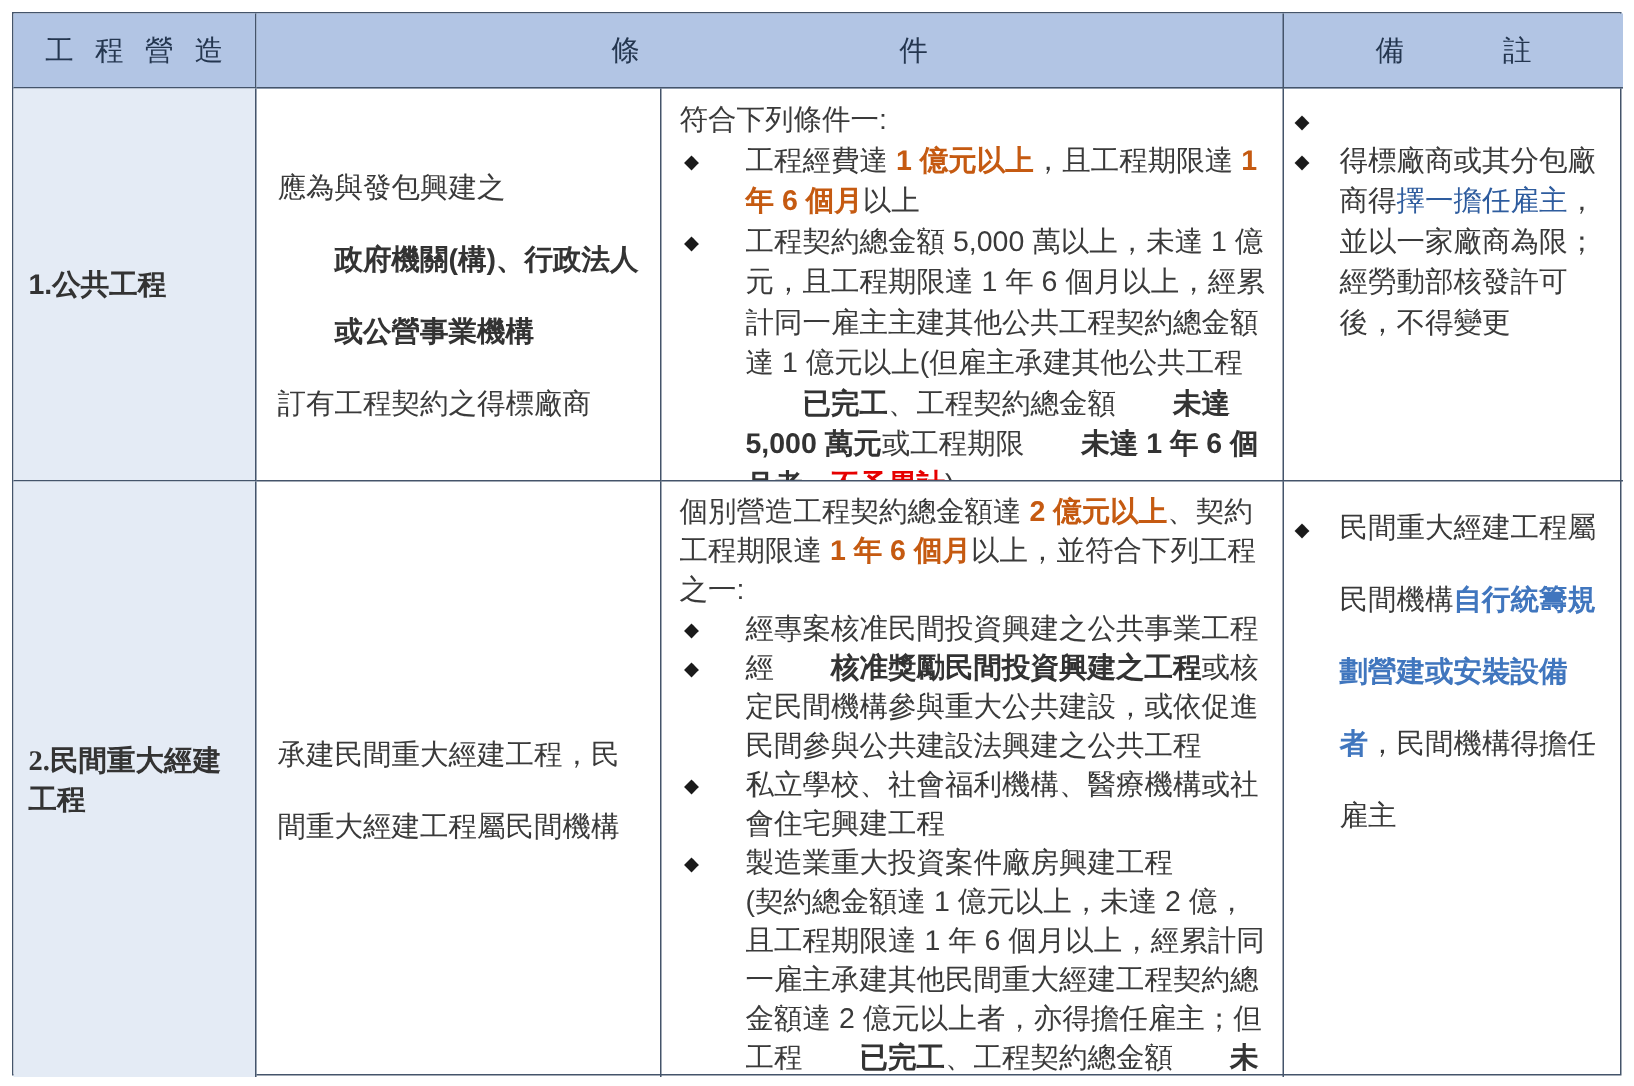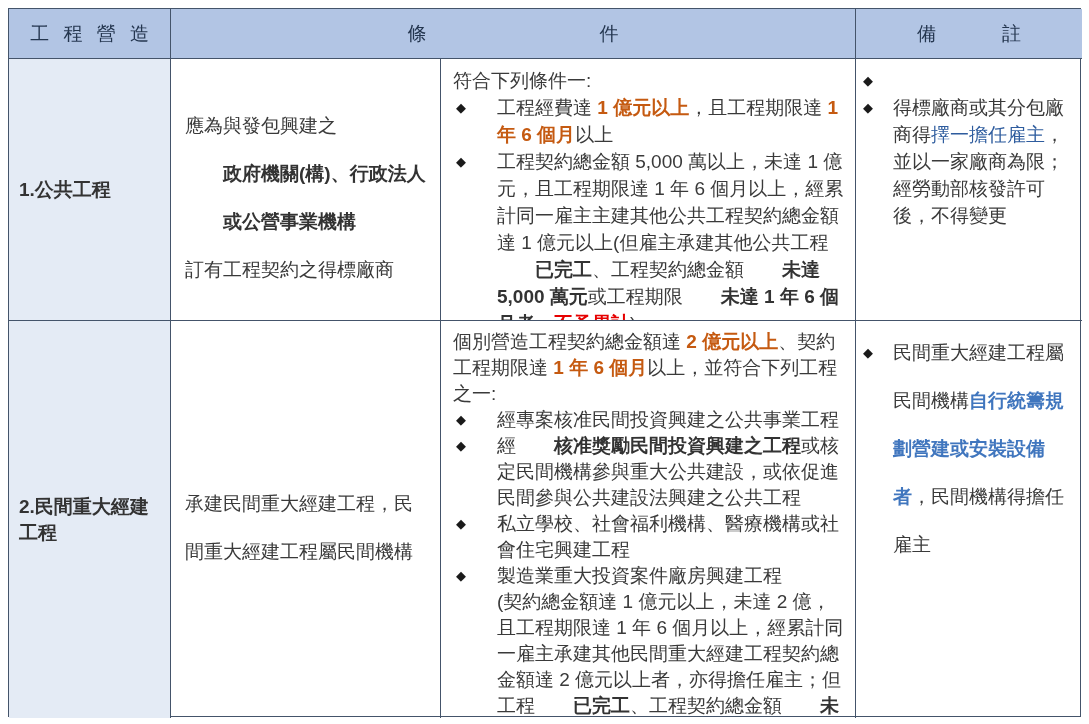--- a/index.html
+++ b/index.html
@@ -36,21 +36,21 @@
   .h-cond{grid-column:2/4;padding:0 150px;}
   .h-proj{padding:0 14px;}
   .h-rem{padding:0 28px;}
   
   .label-cell{
     background:var(--label-bg,#E4EBF5);
     display:flex;align-items:center;
     padding:0 6px 0 10px;
     font-weight:bold;font-size:19px;color:#333;
   }
-  .label-cell.single{justify-content:flex-start;letter-spacing:0px;}
+  .label-cell.single{justify-content:flex-start;letter-spacing:0px;font-family:Liberation Serif, serif;}
   
   .qual-cell{
     display:flex;flex-direction:column;justify-content:center;
     padding:16px 12px 0 14px;
   }
   
   .body-cell{padding:8px 10px 20px 12px;}
   .rem-cell{padding:8px 8px 4px 6px;}
   .lh-tight{line-height:27px;}
   .lh-loose{line-height:48px;}

